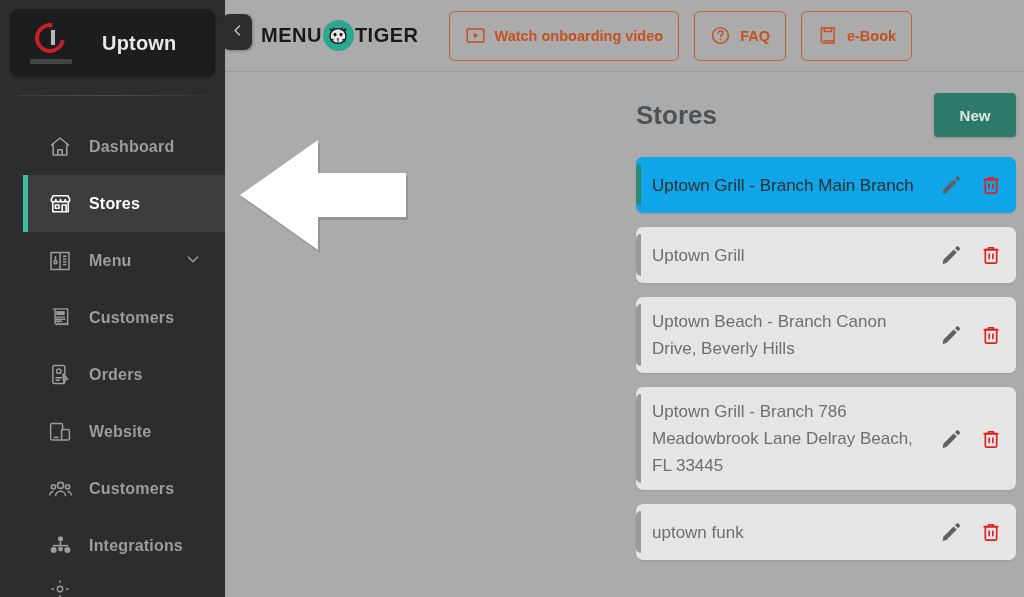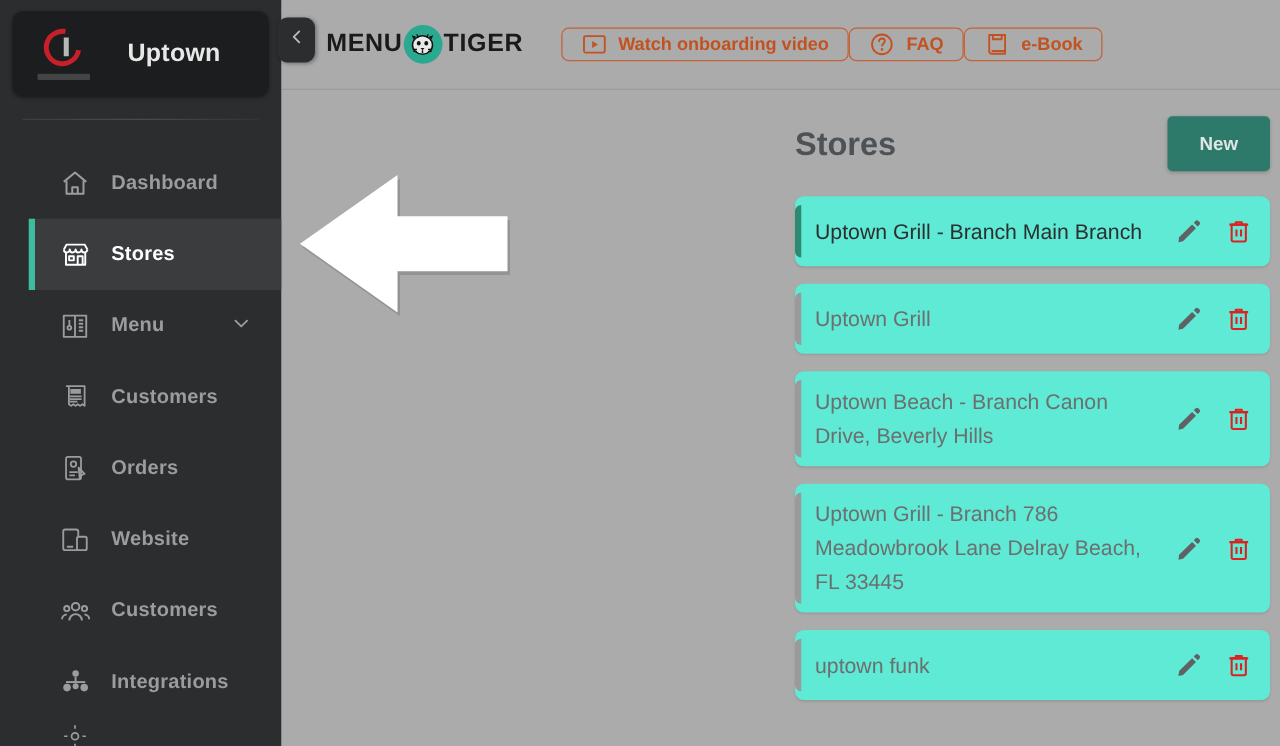--- a/index.html
+++ b/index.html
@@ -159,30 +159,31 @@
   }
   .mt-badge {
     width: 31px; height: 31px;
     border-radius: 50%;
     background: #2aa890;
     margin: 0 1px;
     position: relative;
     display: flex; align-items: center; justify-content: center;
   }
   .topbtn {
-    height: 27px;
+    height: 50px;
     border: 1.6px solid #c2633a;
     border-radius: 6px;
     background: transparent;
     color: #c2521f;
     font-size: 14.5px;
     font-weight: bold;
     display: flex;
     align-items: center;
     padding: 0 15px;
+    margin-right: 15px;
     cursor: pointer;
     white-space: nowrap;
   }
   .topbtn .ico { margin-right: 9px; display: flex; }
 
   
   #stores-panel {
     position: absolute;
     left: 411px; top: 97px;
     width: 380px;
@@ -205,38 +206,38 @@
     color: #dfe6e4;
     border: none;
     border-radius: 4px;
     font-size: 15px;
     font-weight: bold;
     cursor: pointer;
     box-shadow: 0 1px 3px rgba(0,0,0,.18);
   }
   .store-row {
     position: relative;
-    background: #5eead4;
+    background: #e5e5e5;
     border-radius: 7px;
     margin-bottom: 14px;
     min-height: 56px;
     display: flex;
     align-items: center;
     padding: 11px 14px 11px 16px;
     box-shadow: 0 1px 2px rgba(0,0,0,.10);
   }
   .store-row::before {
     content: "";
     position: absolute;
     left: 0; top: 7px; bottom: 7px;
     width: 5px;
     border-radius: 7px 0 0 7px;
     background: #9a9a9a;
   }
-  .store-row.selected { background: #5eead4; }
+  .store-row.selected { background: #0ea5e9; }
   .store-row.selected::before { background: #2d8a72; }
   .store-name {
     flex: 1 1 auto;
     font-size: 17px;
     color: #6c6f70;
     line-height: 27px;
     padding-right: 6px;
   }
   .store-row.selected .store-name { color: #2c2e2f; }
   .row-actions {

